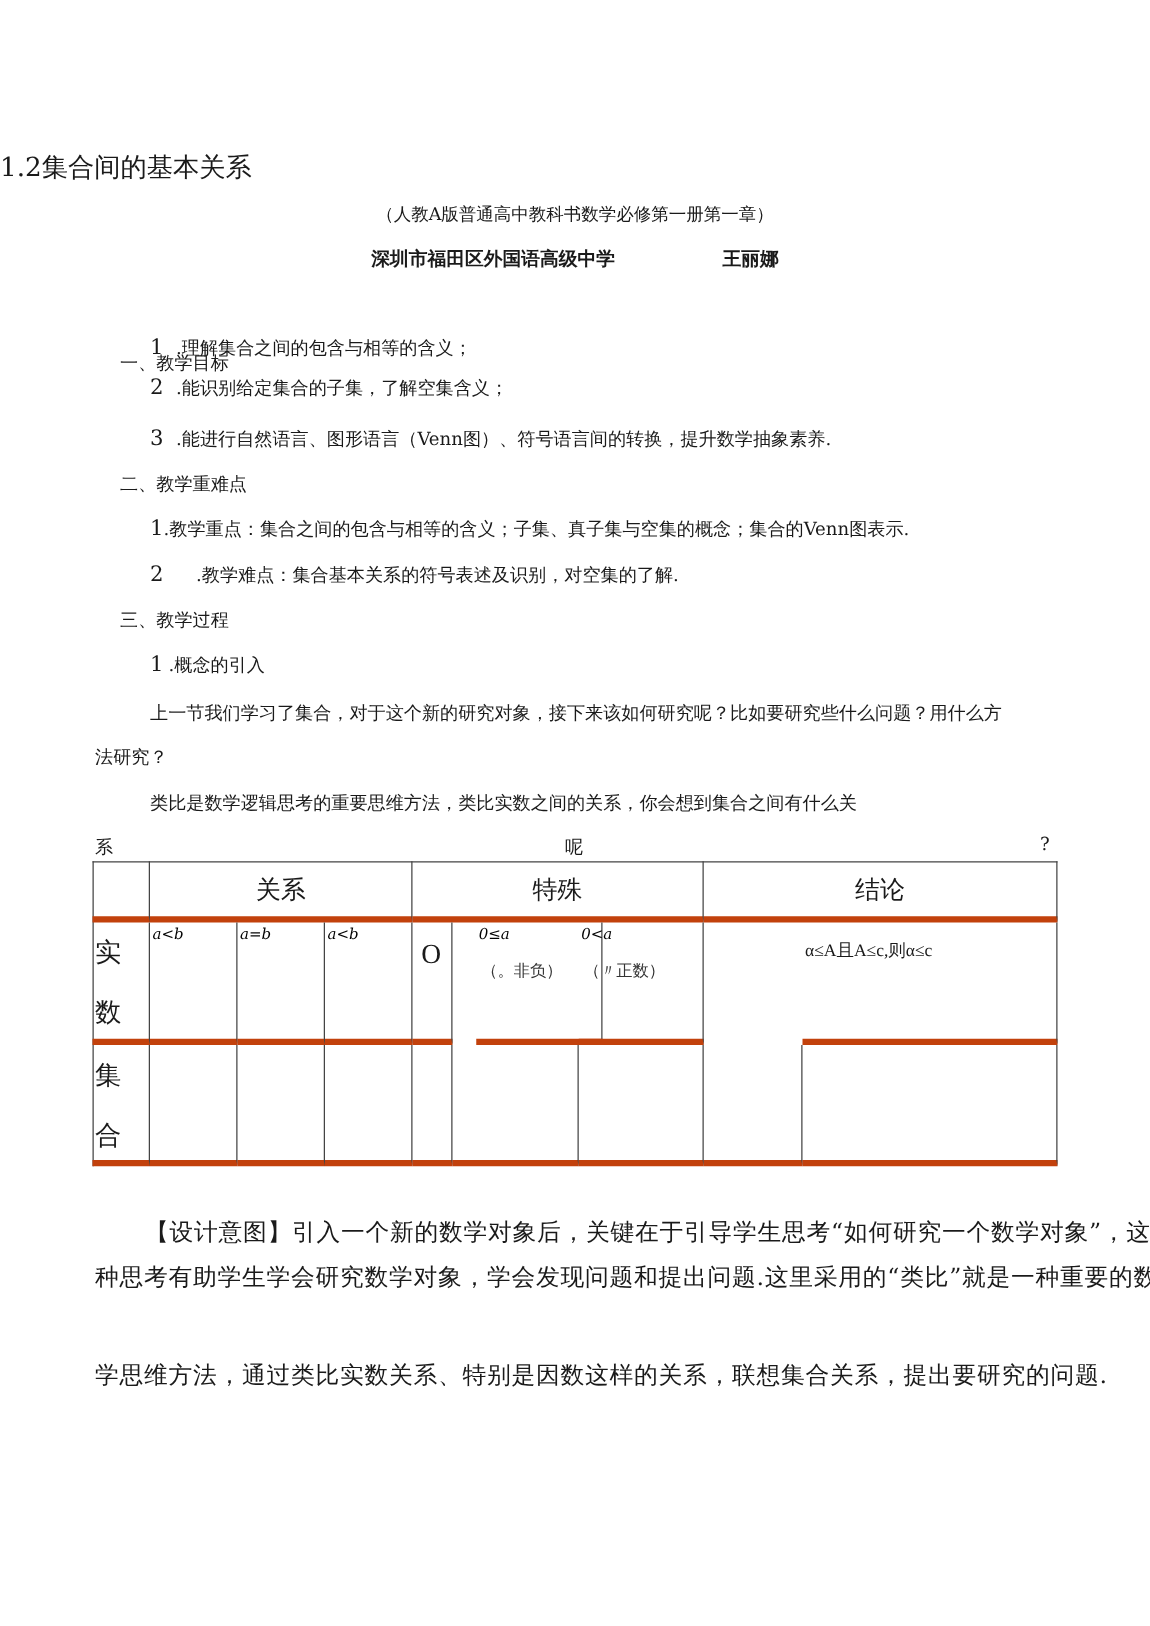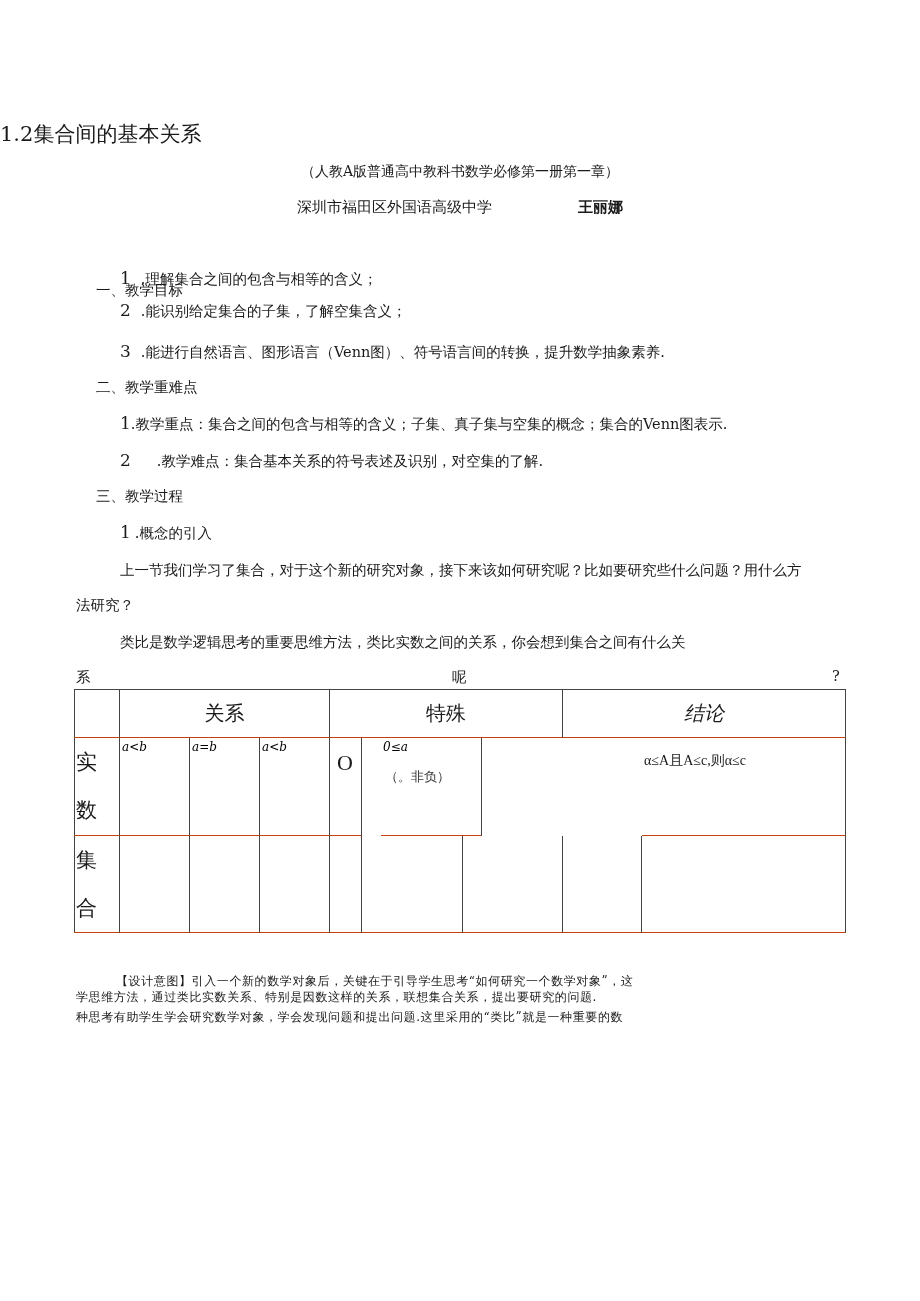--- a/index.html
+++ b/index.html
@@ -1,33 +1,33 @@
 <!DOCTYPE html>
 <html><head>
 <meta charset="utf-8">
 <style>
   html, body { margin: 0; padding: 0; background: #ffffff; }
   body { width: 920px; height: 1301px; position: relative; font-family: "DejaVu Serif", "Liberation Serif", serif; color: #1a1a1a; overflow: hidden; }
   .abs { position: absolute; white-space: nowrap; }
   .title { top: 120px; left: 0; width: 920px; font-size: 21px; letter-spacing: 0px; }
   .subtitle { top: 163px; left: 0; width: 920px; text-align: center; font-size: 14px; }
-  .school { top: 198px; left: 297px; font-size: 15px; font-weight: normal; font-family: "DejaVu Sans", "Liberation Sans", sans-serif; }
+  .school { top: 198px; left: 297px; font-size: 15px; font-weight: bold; font-family: "DejaVu Sans", "Liberation Sans", sans-serif; }
   .author { top: 198px; left: 578px; font-size: 15px; font-weight: bold; font-family: "DejaVu Sans", "Liberation Sans", sans-serif; }
   .h1 { font-size: 14.5px; left: 96px; }
   .item { font-size: 14.5px; left: 120px; }
   .item .num { font-size: 17px; margin-right: 10px; }
   .para { font-size: 14.5px; }
   .t { position: absolute; left: 74px; top: 689px; width: 772px; height: 244px; }
-  .cell { position: absolute; box-sizing: border-box; border-right: 1px solid #444; border-bottom: 1px solid #c2410c; }
+  .cell { position: absolute; box-sizing: border-box; border-right: 1px solid #444; border-bottom: 5px solid #c2410c; }
   .tbl-outer { position: absolute; left: 0; top: 0; width: 772px; height: 244px; border: 1px solid #444; box-sizing: border-box; border-right: none; border-bottom: none; }
   .hdr { font-size: 20px; display: flex; align-items: center; justify-content: center; }
   .rowlabel { font-size: 21px; padding-left: 2px; line-height: 48px; }
   .small-it { font-style: italic; font-size: 12px; color: #000000; padding: 2px 2px; }
   .note { font-size: 13px; color: #333; }
-  .design { font-size: 12px; letter-spacing: 0.6px; font-family: "DejaVu Serif", "Liberation Serif", serif; }
+  .design { font-size: 19px; letter-spacing: 0.6px; font-family: "DejaVu Serif", "Liberation Serif", serif; }
 </style>
 </head>
 <body>
 
 <div class="abs title">1.2集合间的基本关系</div>
 <div class="abs subtitle">（人教A版普通高中教科书数学必修第一册第一章）</div>
 <div class="abs school">深圳市福田区外国语高级中学</div>
 <div class="abs author">王丽娜</div>
 
 <div class="abs h1" style="top:233px;margin-top:48px;">一、教学目标</div>
@@ -48,21 +48,21 @@
 <div class="abs para" style="top:668px; left:76px;">系</div>
 <div class="abs para" style="top:668px; left:452px;">呢</div>
 <div class="abs para" style="top:668px; left:832px;">?</div>
 
 <div class="t">
   <div class="tbl-outer"></div>
 
   <div class="cell" style="left:0; top:0; width:46px; height:49px;"></div>
   <div class="cell hdr" style="left:46px; top:0; width:210px; height:49px;">关系</div>
   <div class="cell hdr" style="left:256px; top:0; width:233px; height:49px;">特殊</div>
-  <div class="cell hdr" style="left:489px; top:0; width:283px; height:49px;font-style:italic;">结论</div>
+  <div class="cell hdr" style="left:489px; top:0; width:283px; height:49px;">结论</div>
 
   <div class="cell" style="left:0; top:49px; width:46px; height:98px;">
     <div class="rowlabel">实</div>
     <div class="rowlabel">数</div>
   </div>
   <div class="cell" style="left:46px; top:49px; width:70px; height:98px;">
       <div class="small-it">a&lt;b</div>
     </div>
   <div class="cell" style="left:116px; top:49px; width:70px; height:98px;">
       <div class="small-it">a=b</div>
@@ -70,33 +70,37 @@
   <div class="cell" style="left:186px; top:49px; width:70px; height:98px;">
       <div class="small-it">a&lt;b</div>
     </div>
   <div class="cell" style="left:256px; top:49px; width:32px; height:98px;">
       <div style="font-size:22px; padding:12px 0 0 7px; font-family:'Liberation Serif', serif;">O</div>
     </div>
   <div class="cell" style="left:288px; top:49px; width:101px; height:98px;margin-left:19px;">
     <div class="small-it">0≤a</div>
     <div class="note" style="padding:12px 0 0 4px;">（。非负）</div>
   </div>
+  <div class="cell" style="left:389px; top:49px; width:100px; height:98px;">
+    <div class="small-it">0&lt;a</div>
+    <div class="note" style="padding:12px 0 0 4px;">（〃正数）</div>
+  </div>
   <div class="cell" style="left:568px; top:49px; width:204px; height:98px;">
       <div style="font-size:14px; padding:14px 0 0 2px; font-family:'Liberation Serif', serif;">α≤A且A≤c,则α≤c</div>
     </div>
 
   <div class="cell" style="left:0; top:147px; width:46px; height:97px;">
     <div class="rowlabel">集</div>
     <div class="rowlabel">合</div>
   </div>
   <div class="cell" style="left:46px; top:147px; width:70px; height:97px;"></div>
   <div class="cell" style="left:116px; top:147px; width:70px; height:97px;"></div>
   <div class="cell" style="left:186px; top:147px; width:70px; height:97px;"></div>
   <div class="cell" style="left:256px; top:147px; width:32px; height:97px;"></div>
   <div class="cell" style="left:288px; top:147px; width:101px; height:97px;"></div>
   <div class="cell" style="left:389px; top:147px; width:100px; height:97px;"></div>
   <div class="cell" style="left:489px; top:147px; width:79px; height:97px;"></div>
   <div class="cell" style="left:568px; top:147px; width:204px; height:97px;"></div>
 </div>
 
 <div class="abs design" style="top:973px; left:116px;">【设计意图】引入一个新的数学对象后，关键在于引导学生思考“如何研究一个数学对象”，这</div>
 <div class="abs design" style="top:1009px; left:76px;">种思考有助学生学会研究数学对象，学会发现问题和提出问题.这里采用的“类比”就是一种重要的数</div>
-<div class="abs design" style="top:989px; left:76px;text-align:center;">学思维方法，通过类比实数关系、特别是因数这样的关系，联想集合关系，提出要研究的问题.</div>
+<div class="abs design" style="top:1087px; left:76px;text-align:center;">学思维方法，通过类比实数关系、特别是因数这样的关系，联想集合关系，提出要研究的问题.</div>
 
 </body></html>

